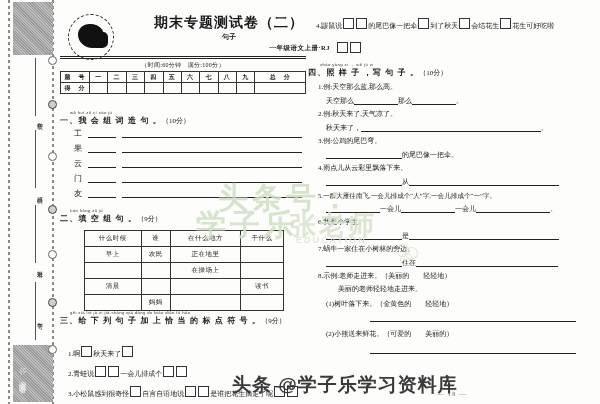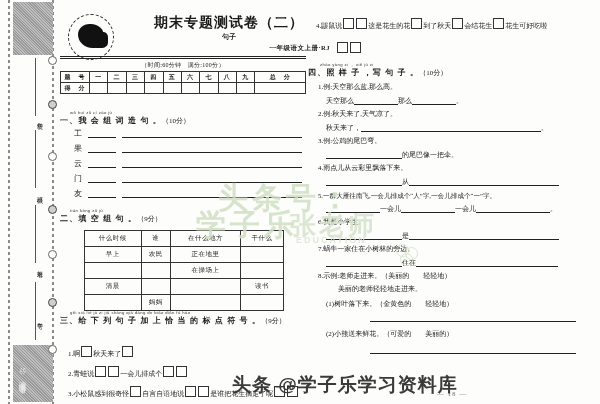--- a/index.html
+++ b/index.html
@@ -285,21 +285,21 @@
           <span>3.</span><span>小松鼠感到很奇怪</span><span class="bx"></span><span>自言自语地说</span><span class="bx"></span><span class="bx"></span><span>是谁把花生摘走了呢</span><span class="bx"></span><span class="bx"></span>
         </div>
       </div>
 
       <div class="pgnum">— 17 —</div>
     </div>
 
     <div class="col colR">
 
       <div class="qline" style="position:absolute;top:18px;left:0;">
-        <span>4.</span><span>鼹鼠说</span><span class="bx"></span><span class="bx"></span><span>这是花生的花</span><span class="bx"></span><span>到了秋天</span><span class="bx"></span><span>会结花生</span><span class="bx"></span><span>花生可好吃啦</span>
+        <span>4.</span><span>鼹鼠说</span><span class="bx"></span><span class="bx"></span><span>的尾巴像一把伞</span><span class="bx"></span><span>到了秋天</span><span class="bx"></span><span>会结花生</span><span class="bx"></span><span>花生可好吃啦</span>
       </div>
       <div class="qline" style="position:absolute;top:42px;left:20px;">
         <span class="bx"></span><span class="bx"></span>
       </div>
 
       <div class="sec" style="top:62px">
         <div class="py" style="margin-left:12px">zhào yàng zi ， xiě jù zi</div>
         <div class="secttl">
           <span>四、照 样 子 ，写 句 子 。</span><span class="pt">（10分）</span>
         </div>

